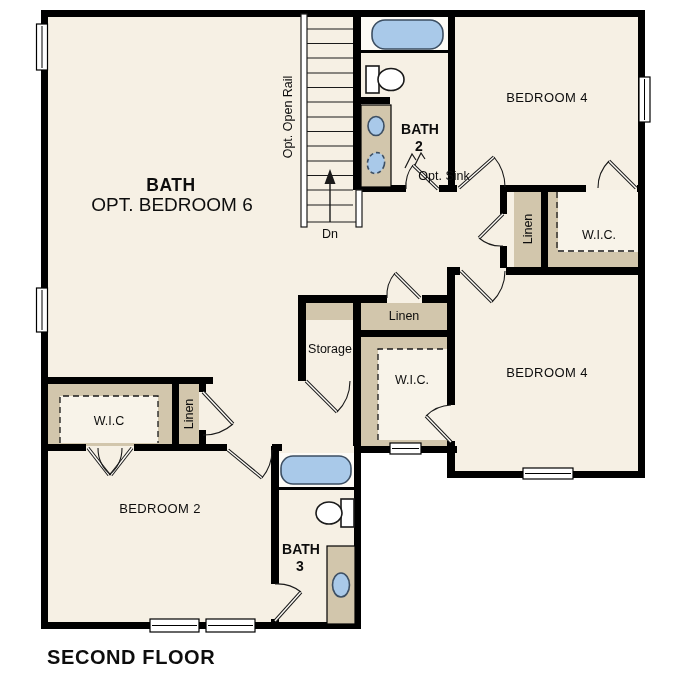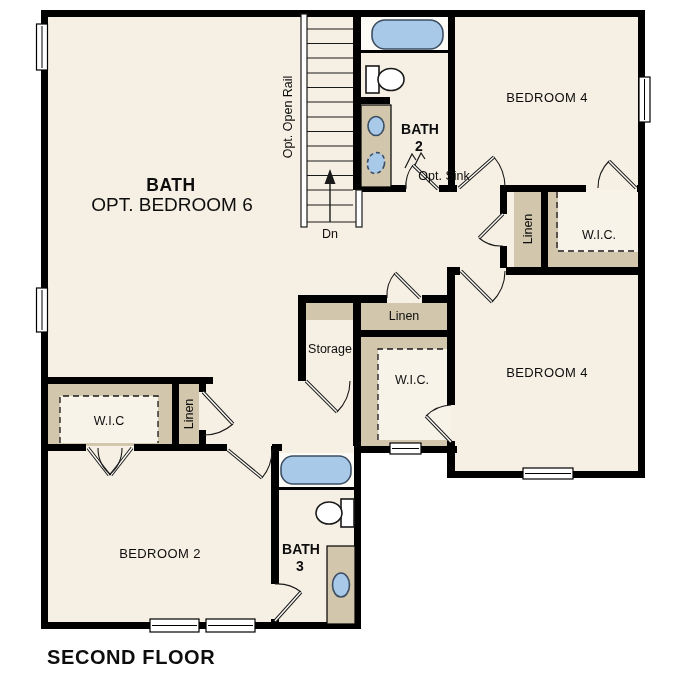--- a/index.html
+++ b/index.html
@@ -244,21 +244,21 @@
           <rect class="win" x="523" y="468" width="50" height="11"></rect>
           <line class="winline" x1="525" y1="473.5" x2="571" y2="473.5"></line>
         </g>
   </g>
 </svg>
 
   <div class="lbl big" style="left:171px;top:185px;">BATH</div>
   <div class="lbl sub" style="left:172px;top:205px;">OPT. BEDROOM 6</div>
   <div class="lbl room" style="left:547px;top:97px;">BEDROOM 4</div>
   <div class="lbl room" style="left:547px;top:372px;">BEDROOM 4</div>
-  <div class="lbl room" style="left:160px;top:553px;">BEDROOM 2</div>
+  <div class="lbl room" style="left:160px;top:508px;">BEDROOM 2</div>
   <div class="lbl bath" style="left:420px;top:129px;">BATH</div>
   <div class="lbl bath" style="left:419px;top:146px;">2</div>
   <div class="lbl bath" style="left:301px;top:549px;">BATH</div>
   <div class="lbl bath" style="left:300px;top:566px;">3</div>
   <div class="lbl small" style="left:444px;top:176px;">Opt. Sink</div>
   <div class="lbl small" style="left:330px;top:349px;">Storage</div>
   <div class="lbl small" style="left:404px;top:316px;">Linen</div>
   <div class="lbl small vert" style="left:528px;top:229px;">Linen</div>
   <div class="lbl small vert" style="left:189px;top:414px;">Linen</div>
   <div class="lbl small" style="left:599px;top:235px;">W.I.C.</div>

